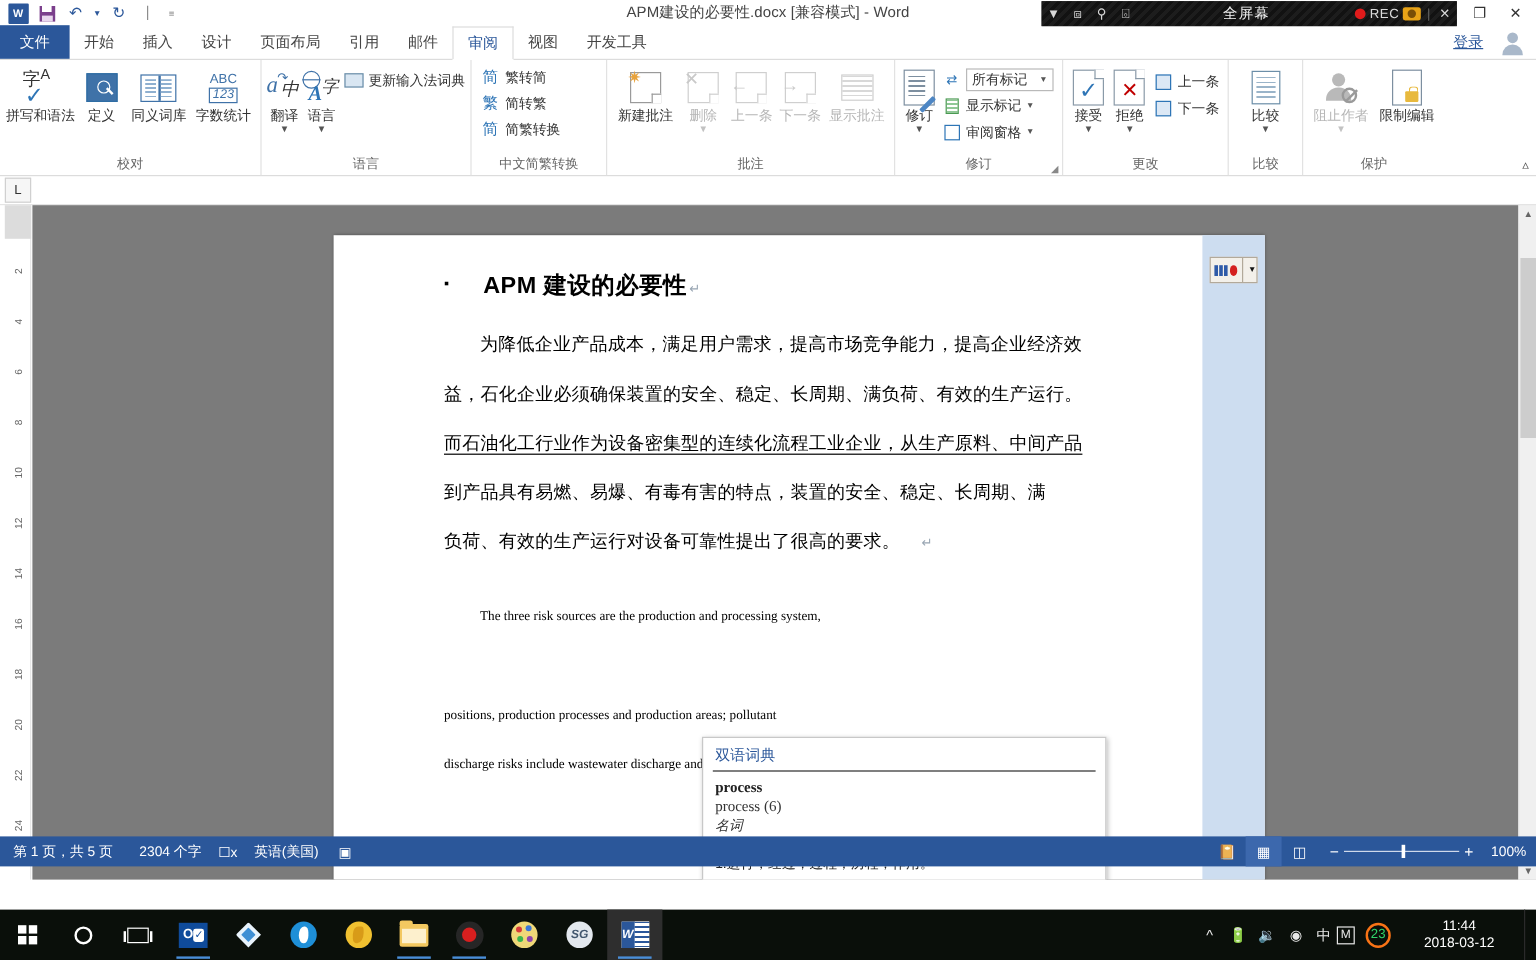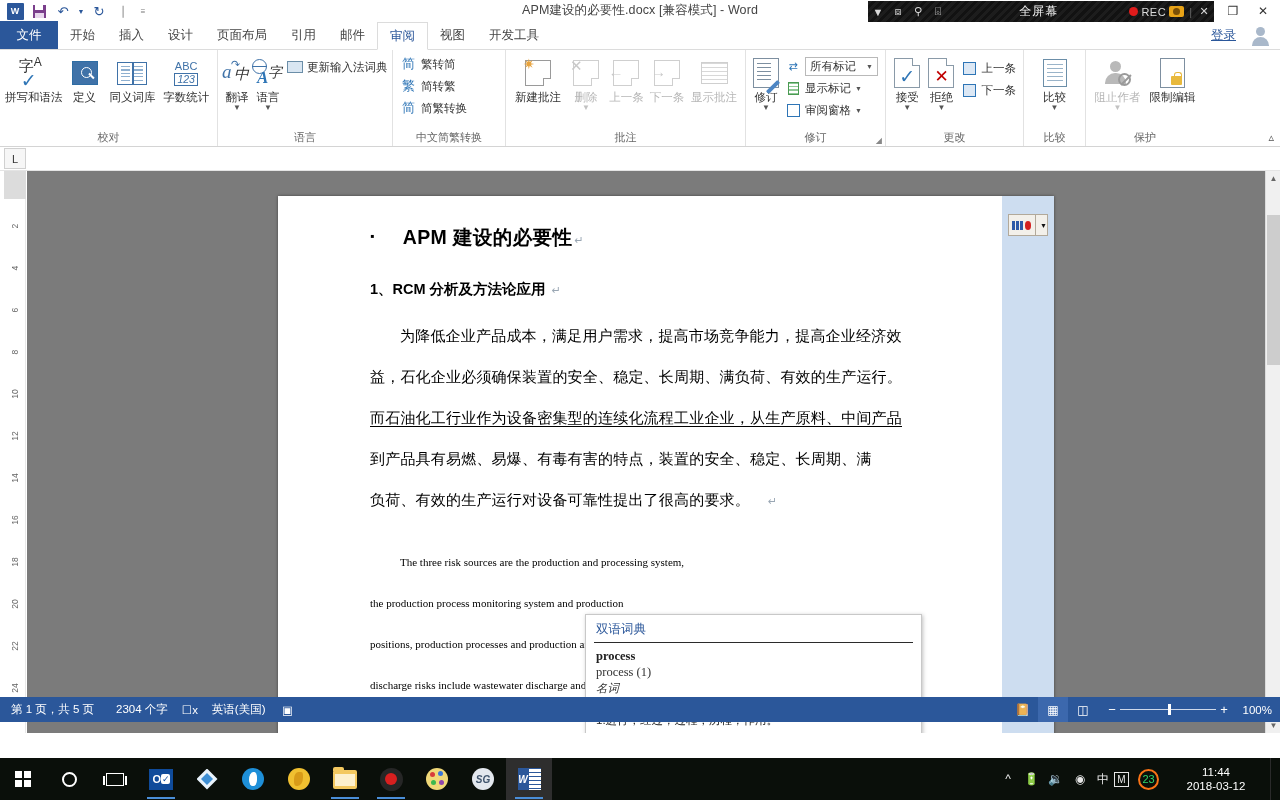--- a/index.html
+++ b/index.html
@@ -654,34 +654,30 @@
 
 <div id="docarea">
   <div id="page">
     <div id="markup-strip"></div>
     <div id="page-inner">
       <div class="h1">
         <span class="bullet">▪</span>
         <span>APM 建设的必要性</span>
         <span class="pmark">↵</span>
       </div>
-      <div class="h2">
-        <span>1、RCM 分析及方法论应用</span>
-        <span class="pmark">↵</span>
-      </div>
       <div class="cnp">
         <span class="indent"></span><span>为降低企业产品成本，满足用户需求，提高市场竞争能力，提高企业经济效</span><br>
         <span>益，石化企业必须确保装置的安全、稳定、长周期、满负荷、有效的生产运行。</span><br>
         <span class="ul">而石油化工行业作为设备密集型的连续化流程工业企业，从生产原料、中间产品</span><br>
         <span>到产品具有易燃、易爆、有毒有害的特点，装置的安全、稳定、长周期、满</span><br>
         <span>负荷、有效的生产运行对设备可靠性提出了很高的要求。</span><span class="pmark" style="margin-left:18px">↵</span>
       </div>
       <div class="enp">
         <span class="indent"></span><span>The three risk sources are the production and processing system,</span><br>
-        <span>the production process monitoring system and production</span><br>
+        <br>
         <span>positions,  production  processes  and  production  areas;  pollutant</span><br>
         <span>discharge  risks  include  wastewater  discharge  and  major  pollutants,</span>
       </div>
     </div>
     <div id="rec-widget">
       <span class="bars">
           <i></i>
           <i></i>
           <i></i>
         </span>
@@ -689,21 +685,21 @@
       <span class="sep"></span>
       <span class="cv">▼</span>
     </div>
   </div>
 
   <div id="dict">
     <div class="dhead">双语词典</div>
     <div class="hr"></div>
     <div class="body">
       <div class="w">process</div>
-      <div class="w2">process (1)</div>
+      <div class="w2">process (6)</div>
       <div class="pos">名词</div>
       <div class="def">1.进行，经过；过程，历程；作用。</div>
       <div class="def">2. 处置，方法，步骤；加工处理，工艺程序，工序；制作</div>
 
     </div>
 
   </div>
 </div>
 
 <div id="vscroll">

